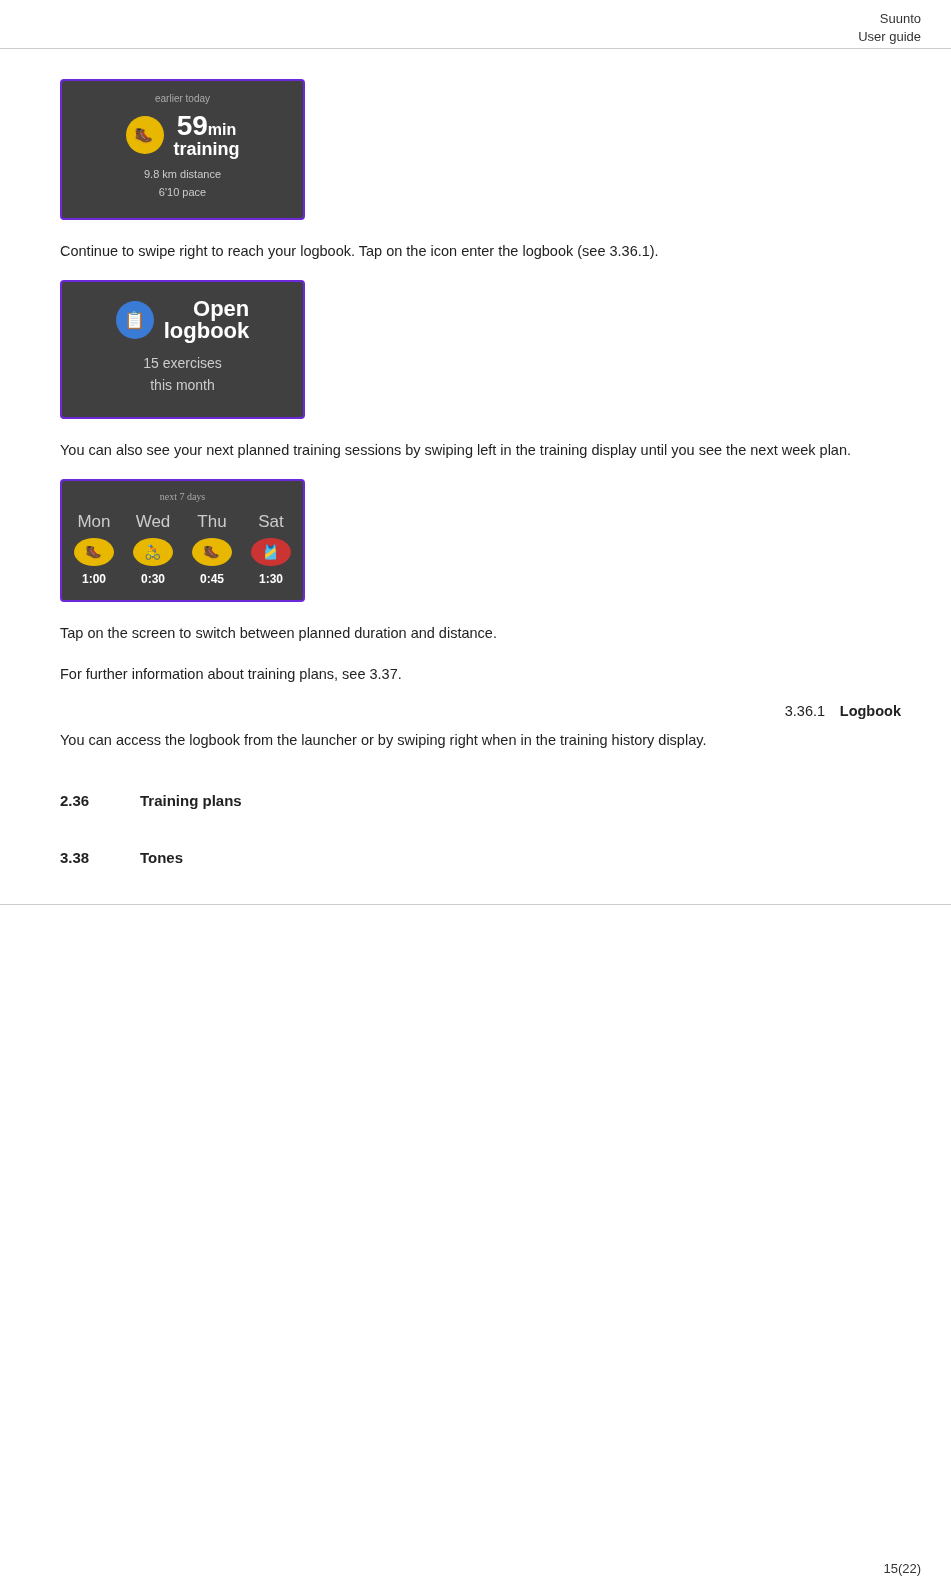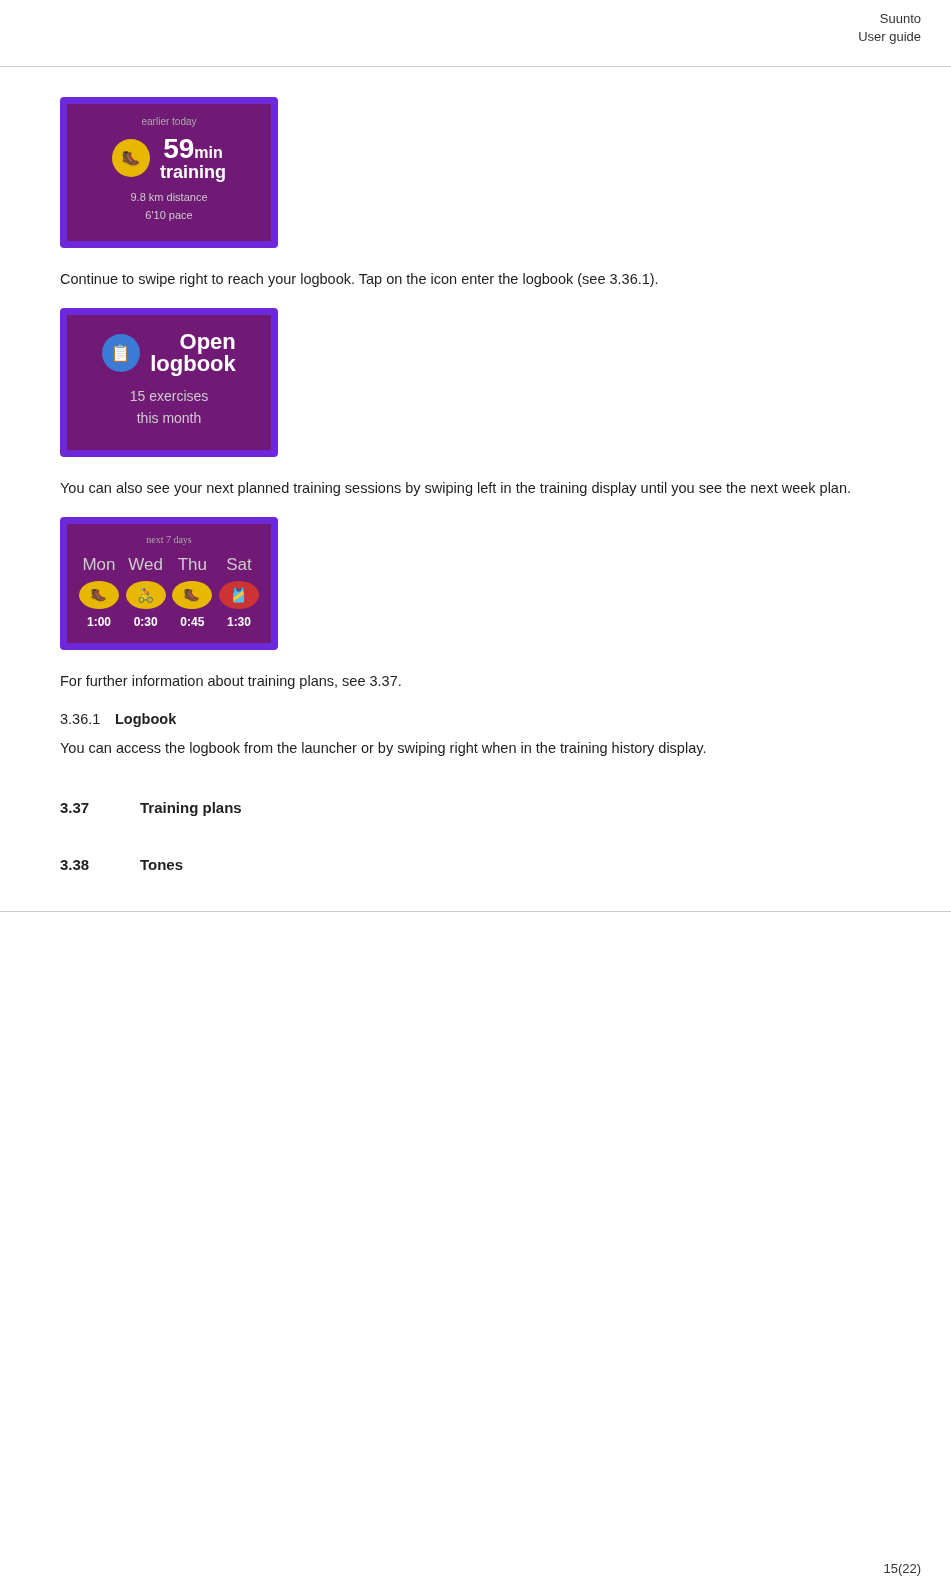--- a/index.html
+++ b/index.html
@@ -10,37 +10,37 @@
       font-family: Arial, sans-serif;
       font-size: 15px;
       color: #222;
       background: #fff;
       position: relative;
     }
 
     
     .header {
       text-align: right;
-      padding: 10px 30px 20px 0;
+      padding: 10px 30px 2px 0;
       border-bottom: 1px solid #ccc;
       font-size: 13px;
       color: #333;
       line-height: 1.4;
     }
 
     
     .content {
       padding: 30px 50px 30px 60px;
     }
 
     
     .device-screen {
-      width: 218px;
-      background: #701a75;
-      border: 7px solid #6d28d9;
+      width: 245px;
+      background: #404040;
+      border: 2px solid #6d28d9;
       border-radius: 4px;
       margin-bottom: 20px;
       overflow: hidden;
       padding: 16px 12px;
       color: #fff;
       text-align: center;
     }
 
     
     .screen-running {
@@ -189,20 +189,21 @@
       color: #222;
       margin-bottom: 18px;
     }
 
     
     .section-heading {
       display: flex;
       align-items: baseline;
       margin-bottom: 10px;
       margin-top: 10px;
+      justify-content: flex-end;
     }
     .section-num {
       font-size: 14.5px;
       color: #222;
       min-width: 55px;
     }
     .section-title {
       font-size: 14.5px;
       font-weight: bold;
       color: #222;
@@ -303,32 +304,33 @@
       <div class="act-icon race-icon">🎽</div>
     </div>
     <div class="times-row">
       <span>1:00</span>
       <span>0:30</span>
       <span>0:45</span>
       <span>1:30</span>
     </div>
   </div>
 
+  <p class="body-text">Tap on the screen to switch between planned duration and distance.</p>
 
   <p class="body-text">For further information about training plans, see 3.37.</p>
 
   <div class="section-heading">
     <span class="section-num">3.36.1</span>
     <span class="section-title">Logbook</span>
   </div>
 
   <p class="body-text">You can access the logbook from the launcher or by swiping right when in the training history display.</p>
 
   <div class="main-section">
-    <span class="main-section-num">3.37</span>
+    <span class="main-section-num">2.36</span>
     <span class="main-section-title">Training plans</span>
   </div>
 
   <div class="main-section">
     <span class="main-section-num">3.38</span>
     <span class="main-section-title">Tones</span>
   </div>
 
 </div>
 

